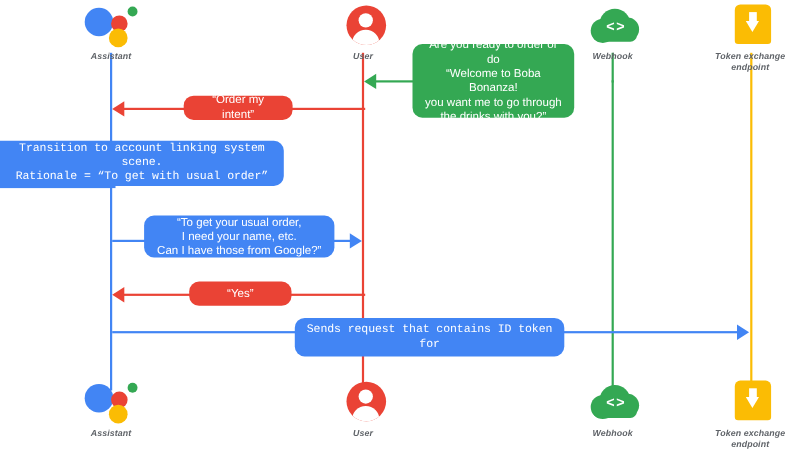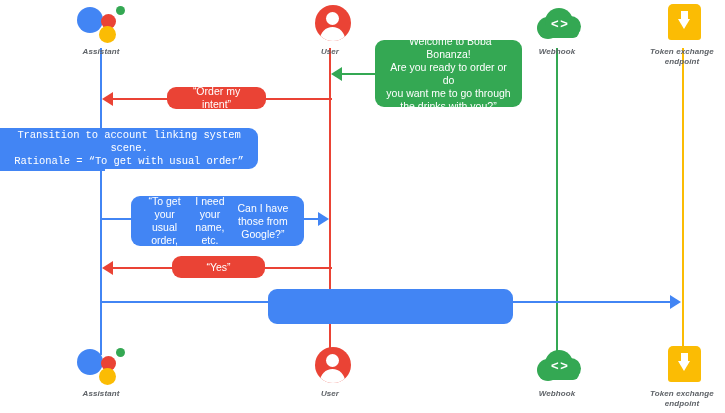--- a/index.html
+++ b/index.html
@@ -211,55 +211,56 @@
       </span>
     </div>
     <div class="actor-label">Token exchange</div>
     <div class="actor-label" style="margin-top:0;">endpoint</div>
   </div>
 
   <div class="hline" style="left:333px; top:73px; width:50px; background:#34a853;"></div>
   <div class="arrowhead ah-left" style="left:331px; top:67px; border-right:11px solid #34a853;"></div>
   <div class="hline" style="left:556px; top:73px; width:2px; background:#34a853;"></div>
   <div class="bubble bubble-chat b-green" style="left:375px; top:40px; width:147px; height:67px; flex-direction:column;">
+    <span>Are you ready to order or do</span>
     <span>“Welcome to Boba Bonanza!</span>
-    <span>Are you ready to order or do</span>
     <span>you want me to go through</span>
     <span>the drinks with you?”</span>
   </div>
 
   <div class="hline" style="left:104px; top:98px; width:228px; background:#ea4335;"></div>
   <div class="arrowhead ah-left" style="left:102px; top:92px; border-right:11px solid #ea4335;"></div>
   <div class="bubble bubble-chat b-red" style="left:167px; top:87px; width:99px; height:22px;">
     <span>“Order my intent”</span>
   </div>
 
   <div class="hline" style="left:0px; top:169px; width:105px; background:#4285f4;"></div>
   <div class="bubble bubble-mono b-blue" style="left:0px; top:128px; width:258px; height:41px; flex-direction:column; border-radius:0 9px 9px 0;">
     <span>Transition to account linking system scene.</span>
     <span>Rationale = “To get with usual order”</span>
   </div>
 
   <div class="hline" style="left:102px; top:218px; width:222px; background:#4285f4;"></div>
   <div class="arrowhead ah-right" style="left:318px; top:212px; border-left:11px solid #4285f4;"></div>
-  <div class="bubble bubble-chat b-blue" style="left:131px; top:196px; width:173px; height:50px; flex-direction:row;">
+  <div class="bubble bubble-chat b-blue" style="left:131px; top:196px; width:173px; height:38px; flex-direction:column;">
     <span>“To get your usual order,</span>
     <span>I need your name, etc.</span>
     <span>Can I have those from Google?”</span>
   </div>
 
   <div class="hline" style="left:104px; top:267px; width:228px; background:#ea4335;"></div>
   <div class="arrowhead ah-left" style="left:102px; top:261px; border-right:11px solid #ea4335;"></div>
   <div class="bubble bubble-chat b-red" style="left:172px; top:256px; width:93px; height:22px;">
     <span>“Yes”</span>
   </div>
 
   <div class="hline" style="left:102px; top:301px; width:570px; background:#4285f4;"></div>
   <div class="arrowhead ah-right" style="left:670px; top:295px; border-left:11px solid #4285f4;"></div>
   <div class="bubble bubble-mono b-blue" style="left:268px; top:289px; width:245px; height:35px; flex-direction:column;">
+    <span>Sends request that contains ID token for</span>
   </div>
 
   <div class="actor actor-bottom" style="left:41px;">
     <div class="actor-icon">
       <span class="assistant-dot ad-blue"></span>
       <span class="assistant-dot ad-red"></span>
       <span class="assistant-dot ad-green"></span>
       <span class="assistant-dot ad-yellow"></span>
     </div>
     <div class="actor-label">Assistant</div>

